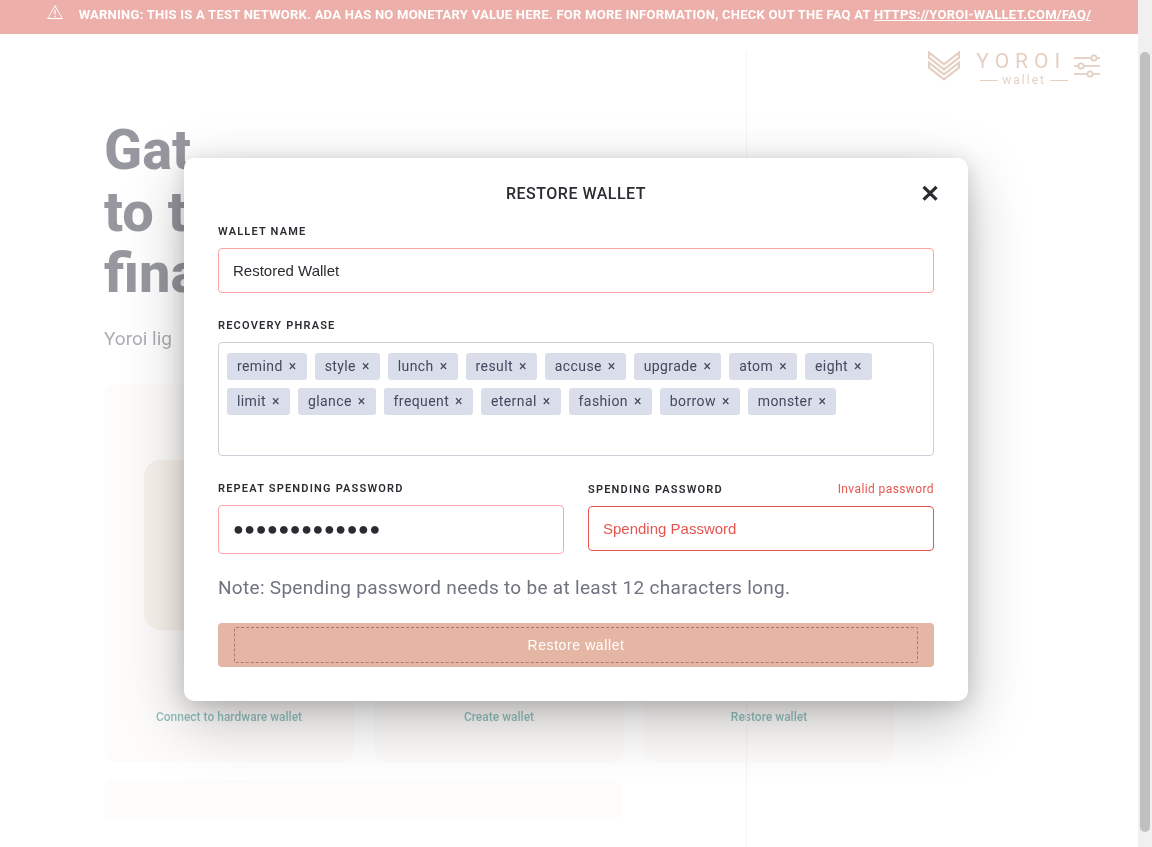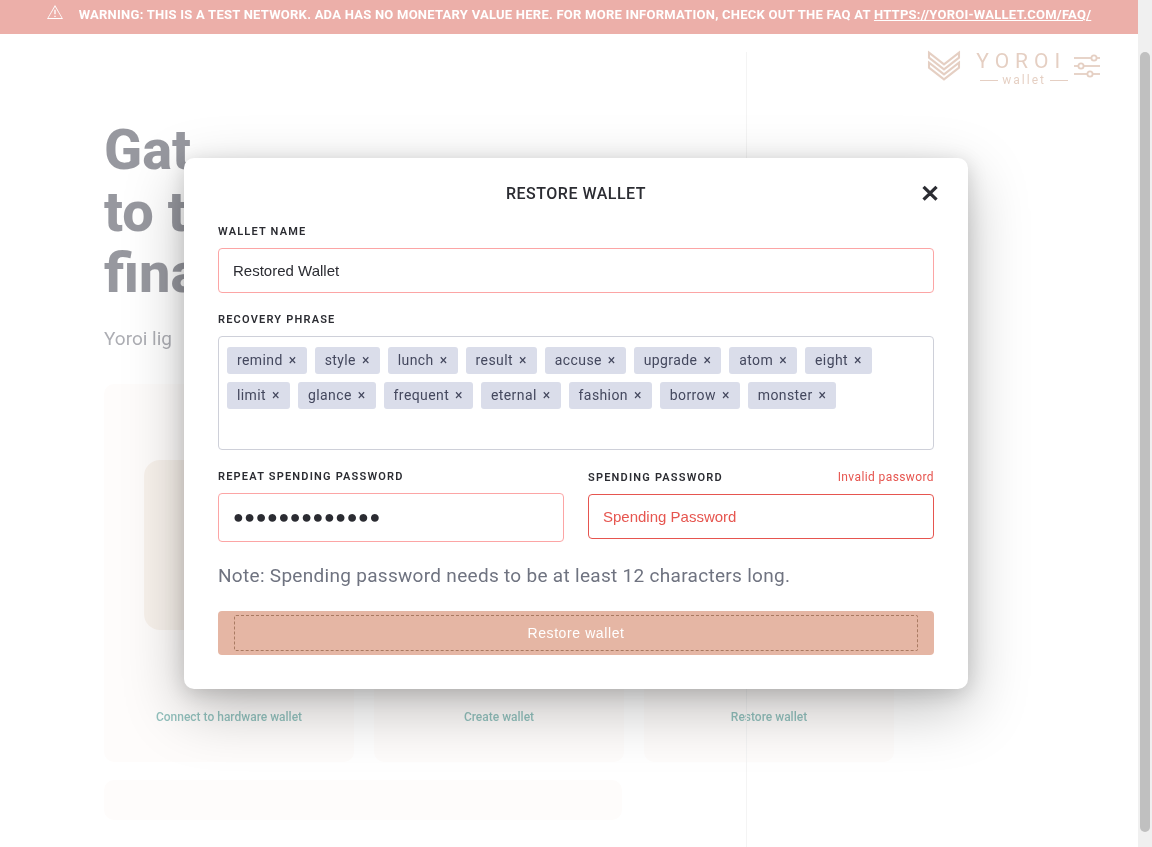--- a/index.html
+++ b/index.html
@@ -41,21 +41,21 @@
   
   .modal { position: absolute; left: 184px; top: 158px; width: 784px; background: #fff; border-radius: 10px; box-shadow: 0 20px 60px rgba(0,0,0,0.25), 0 4px 20px rgba(0,0,0,0.15); padding: 26px 34px 34px 34px; }
   .modal-header { position: relative; text-align: center; margin-bottom: 22px; }
   .modal-title { font-size: 16px; font-weight: 500; letter-spacing: 0.5px; color: #2b2c32; }
   .modal-close { position: absolute; right: -6px; top: -4px; font-size: 24px; font-weight: 700; cursor: pointer; color: #2b2c32; }
 
   .fld-label { font-size: 11px; letter-spacing: 1.2px; font-weight: 600; color: #2b2c32; margin-bottom: 10px; display: block; }
   .input { width: 100%; border: 1px solid #fca5a5; border-radius: 4px; padding: 13px 14px; font-size: 15px; color: #2b2c32; background: #fff; }
   .input::placeholder { color: #9b9fae; }
 
-  .field-block { margin-bottom: 20px; }
+  .field-block { margin-bottom: 26px; }
 
   .tag-box { width: 100%; min-height: 100px; border: 1px solid #ced0d9; border-radius: 4px; padding: 10px 8px 40px 8px; display: flex; flex-wrap: wrap; gap: 8px; align-content: flex-start; }
   .tag { background: #daddea; color: #44485e; font-size: 14px; padding: 5px 10px 6px 10px; border-radius: 3px; display: inline-flex; align-items: flex-start; gap: 6px; letter-spacing: 0.4px; }
   .tag .tag-x { color: #44485e; font-size: 14px; cursor: pointer; }
 
   .pw-row { display: flex; gap: 24px; }
   .pw-col { flex: 1; }
   .pw-label-row { display: flex; justify-content: space-between; align-items: baseline; margin-bottom: 10px; }
   .err-text { color: #e6554f; font-size: 12px; letter-spacing: 0.4px; }
   .input-error { border-color: #e6554f; }

